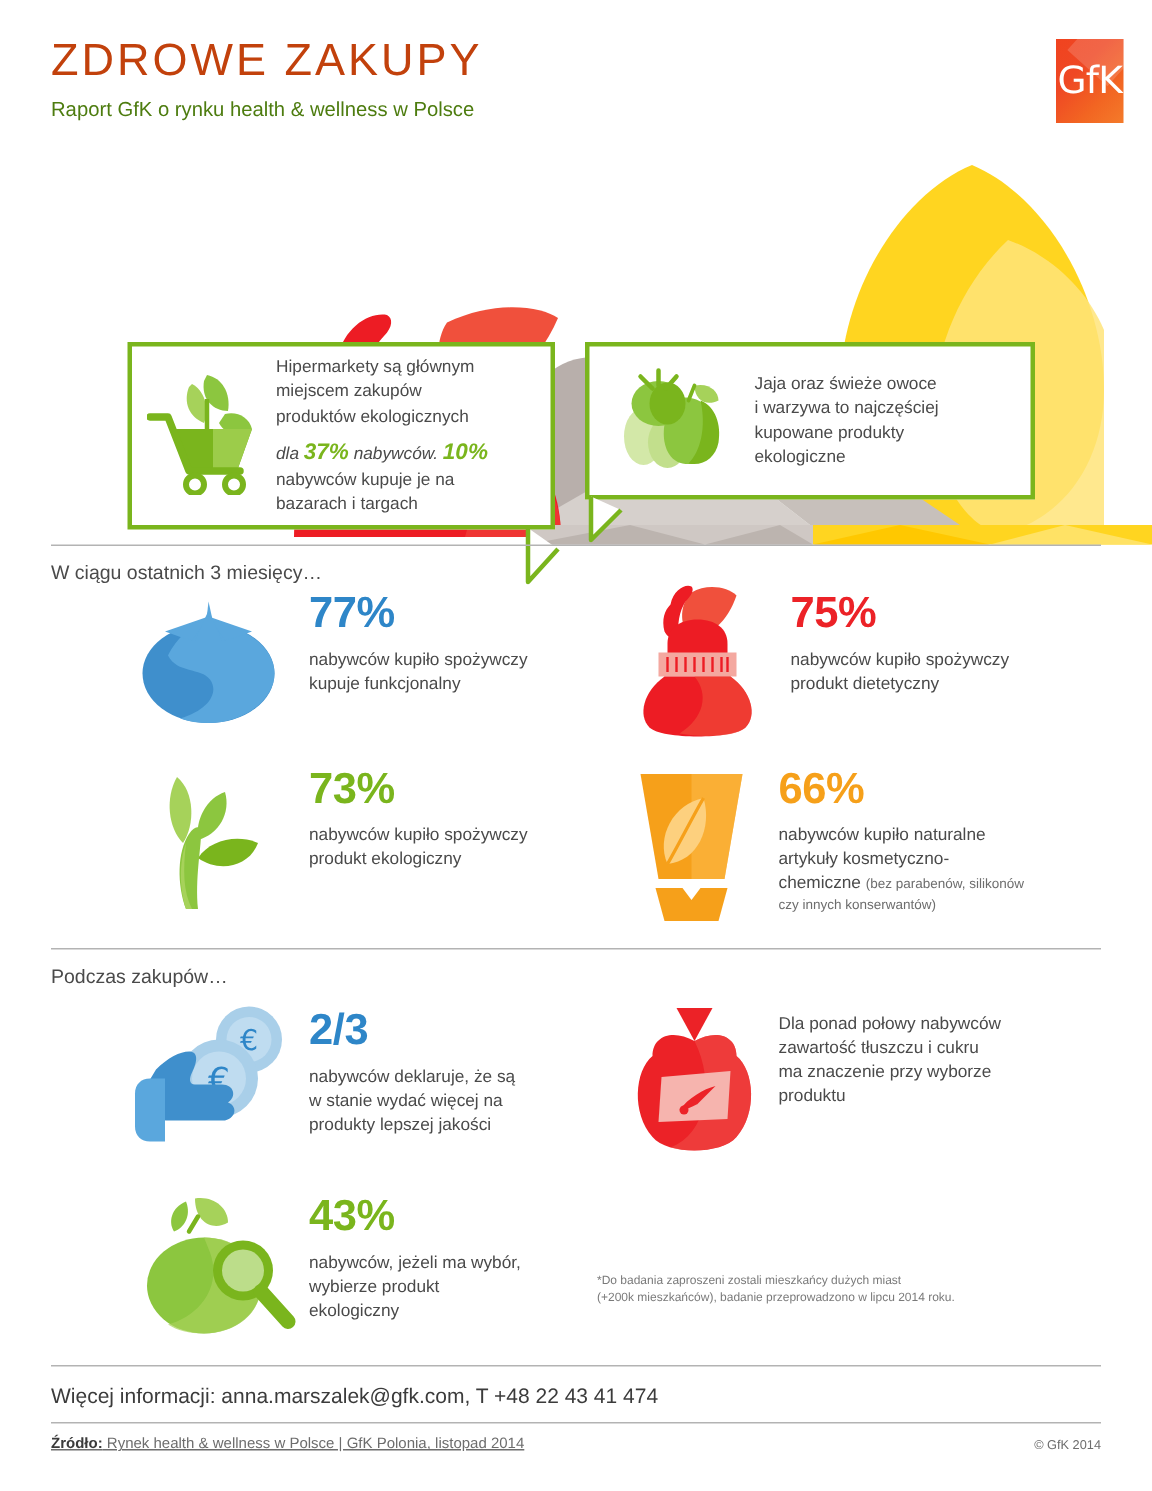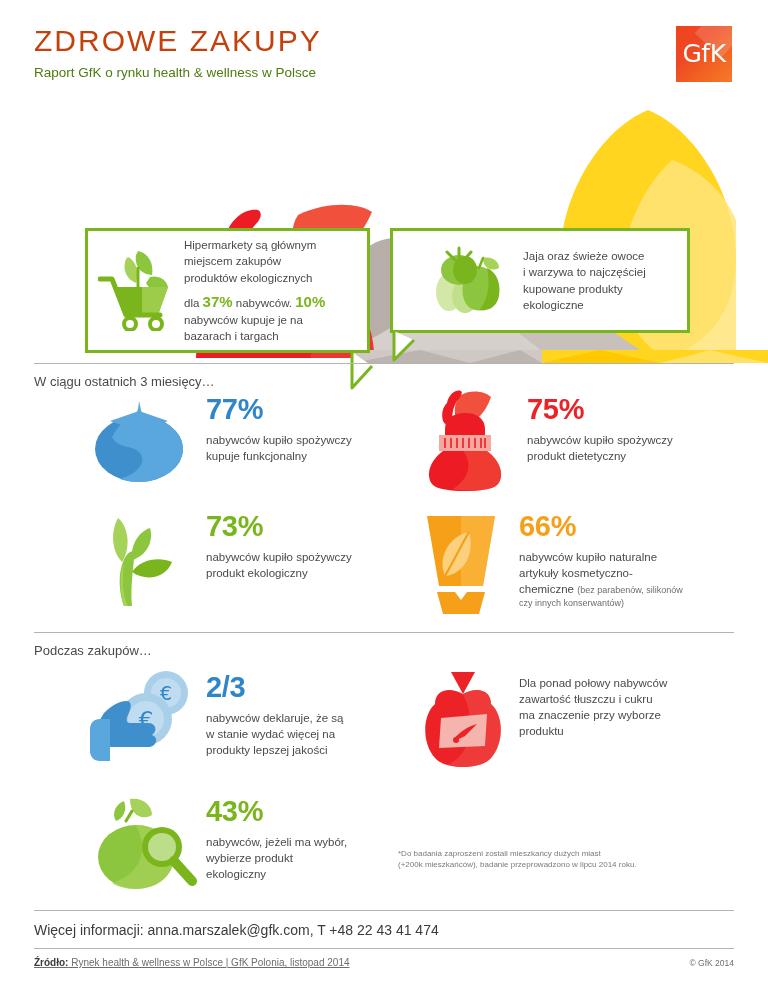--- a/index.html
+++ b/index.html
@@ -19,22 +19,22 @@
   #header { position: absolute; left: 34px; top: 24px; width: 700px; height: 70px; }
   #title {
     font-size: 30px; letter-spacing: 2.0px; color: #c2410c;
     font-weight: 400; line-height: 34px; white-space: nowrap;
   }
   #subtitle {
     font-size: 13.5px; color: #4d7c0f; margin-top: 6px;
     line-height: 17px; white-space: nowrap;
   }
   #gfk-logo {
-    position: absolute; left: 676px; top: 26px;
-    width: 56px; height: 56px;
+    position: absolute; left: 704px; top: 26px;
+    width: 45px; height: 56px;
     background: linear-gradient(135deg, #f0431f 0%, #ef4824 35%, #f26522 70%, #f47b2a 100%);
     overflow: hidden;
     padding-left: 12px;
   }
   #gfk-logo .sheen {
     position: absolute; right: -6px; top: -12px;
     width: 36px; height: 36px; background: rgba(255,255,255,.16);
     transform: rotate(42deg);
   }
   #gfk-logo .mark {
@@ -49,29 +49,29 @@
   #hero svg { display: block; }
 
   
   .bubble {
     position: absolute;
     background: #ffffff;
     border: 3px solid #7ab51d;
     display: flex; align-items: center;
   }
   #bubble-left { left: 85px; top: 228px; width: 285px; height: 125px; }
-  #bubble-right { left: 390px; top: 228px; width: 300px; height: 105px; padding-left: 20px; }
+  #bubble-right { left: 390px; top: 228px; width: 300px; height: 105px; }
 
   .bubble-icon { flex: 0 0 auto; }
   .bubble-text {
     font-size: 11.5px; line-height: 16.5px; color: #4a4a4a;
   }
   .bubble-text .hl-green { color: #7ab51d; font-size: 15px; font-weight: 700; }
   .bubble-text p { margin: 0; }
-  .bubble-text .para2 { margin-top: 8px; }
+  .bubble-text .para2 { margin-top: 8px; font-style: italic; }
 
   
   #tails { position: absolute; left: 0; top: 0; width: 768px; height: 994px; pointer-events: none; }
 
   
   .hr {
     position: absolute; left: 34px; width: 700px; height: 1px;
     background: #b3b3b3;
   }
   .section-label {

